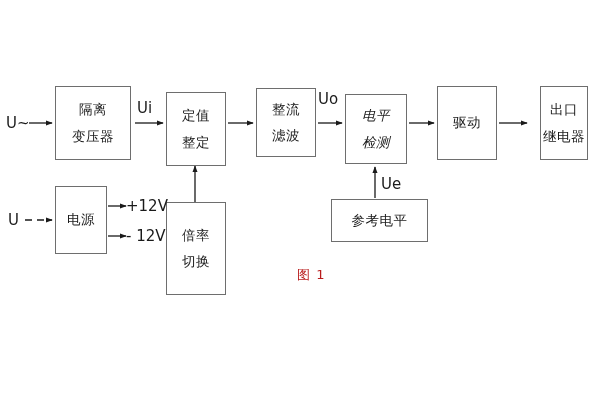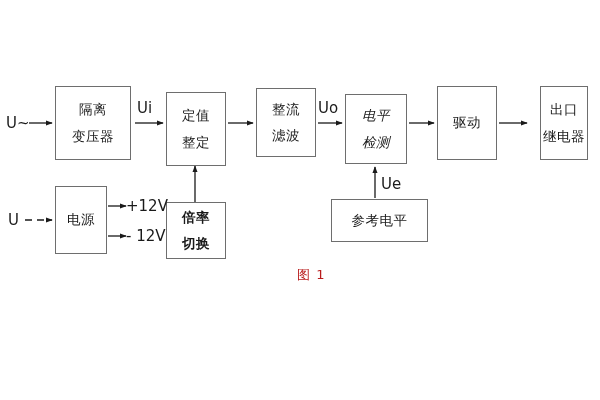--- a/index.html
+++ b/index.html
@@ -134,34 +134,34 @@
 
   <div class="blk" style="left:540px; top:86px; width:48px; height:74px;">
     <span class="ln">出口</span>
     <span class="ln">继电器</span>
   </div>
 
   <div class="blk one" style="left:55px; top:186px; width:52px; height:68px;">
     <span class="ln">电源</span>
   </div>
 
-  <div class="blk" style="left:166px; top:202px; width:60px; height:57px;font-weight:bold;">
+  <div class="blk" style="left:166px; top:202px; width:60px; height:93px;">
     <span class="ln">倍率</span>
     <span class="ln">切换</span>
   </div>
 
   <div class="blk one" style="left:331px; top:199px; width:97px; height:43px;">
     <span class="ln">参考电平</span>
   </div>
 
   <span class="lbl big" style="left:6px; top:116px;">U~</span>
 
   <span class="lbl big" style="left:137px; top:101px;">Ui</span>
 
-  <span class="lbl big" style="left:318px; top:101px;">Uo</span>
+  <span class="lbl big" style="left:318px; top:92px;">Uo</span>
 
   <span class="lbl big" style="left:381px; top:177px;">Ue</span>
 
   <span class="lbl big" style="left:8px; top:213px;">U</span>
 
   <span class="lbl big" style="left:126px; top:199px;">+12V</span>
 
   <span class="lbl big" style="left:126px; top:229px;">- 12V</span>
 
   <span class="caption" style="left:297px; top:266px;">图 1</span>

